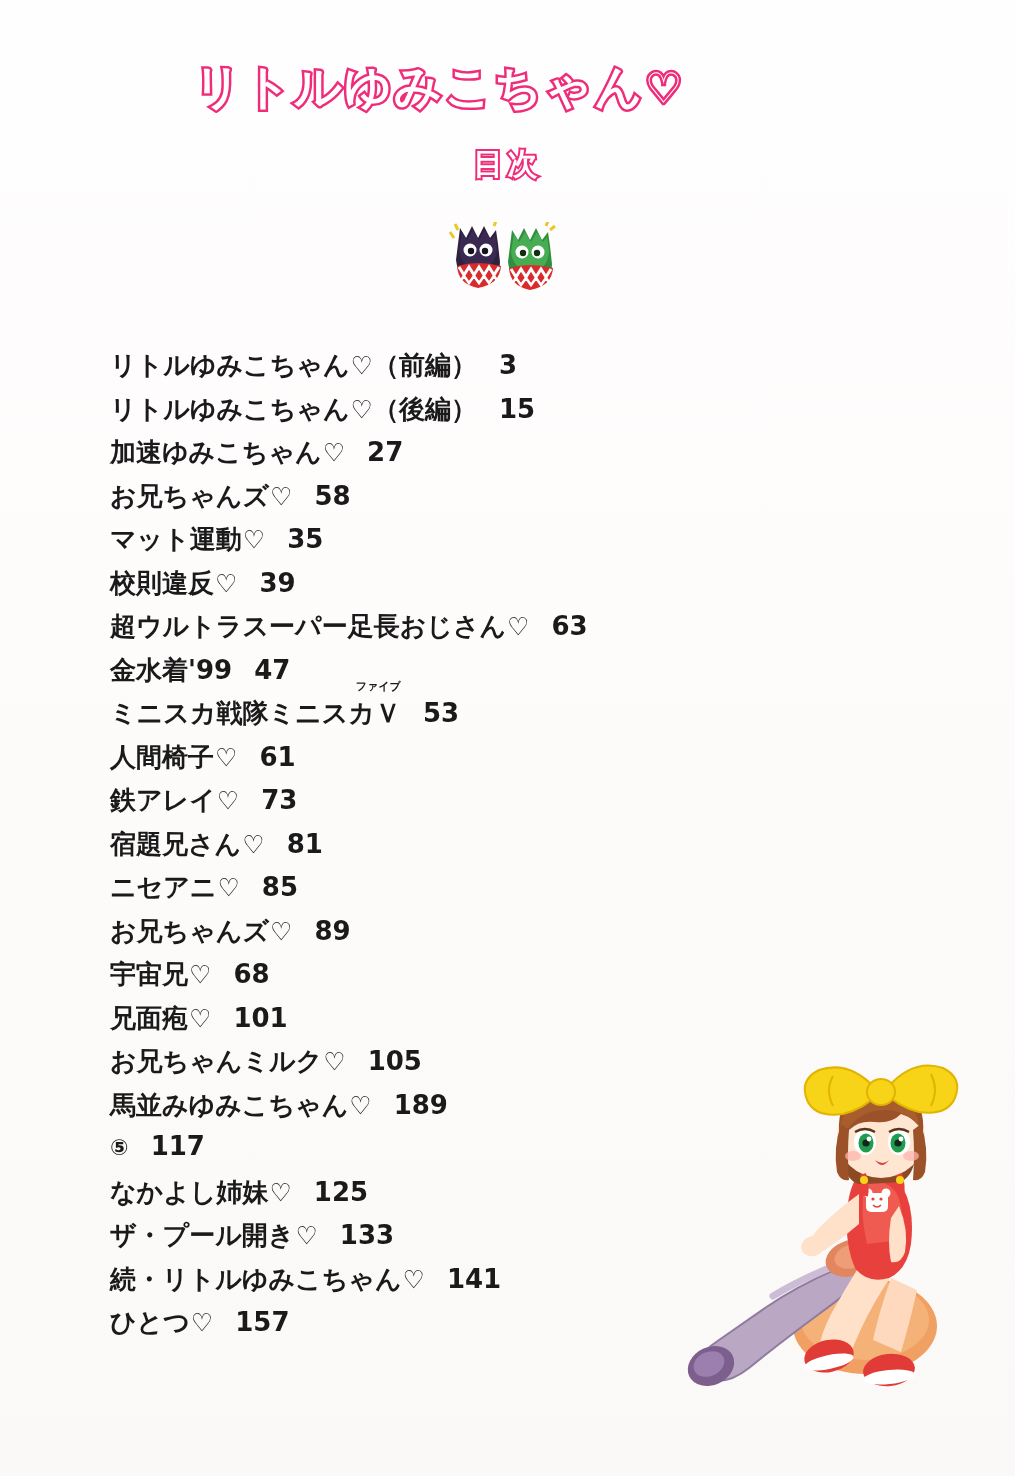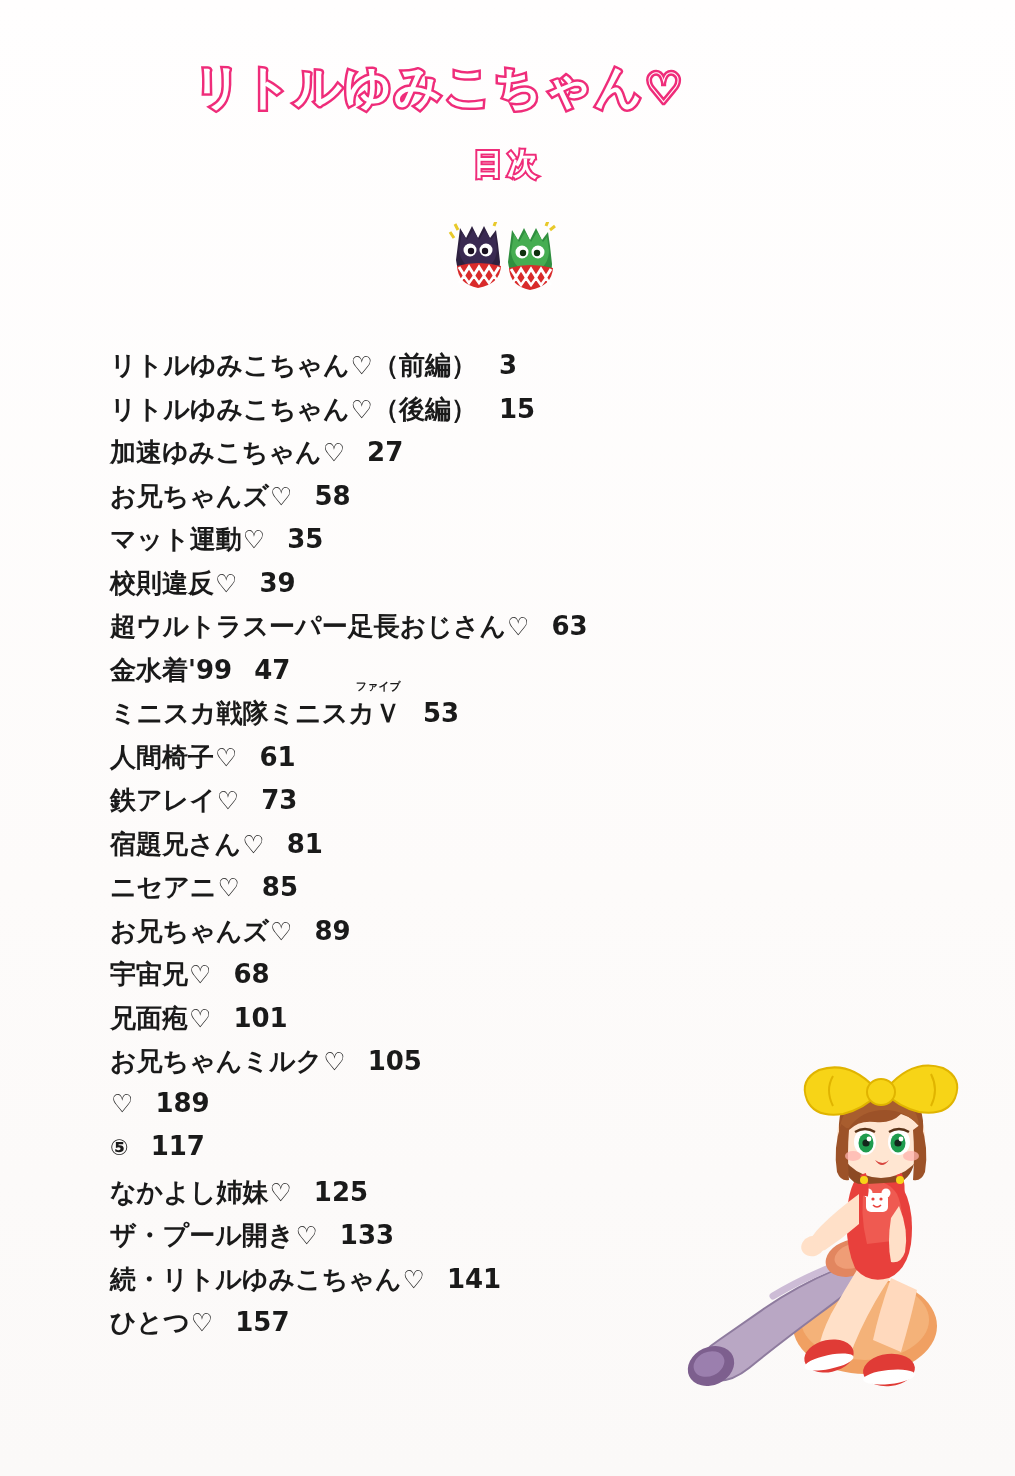--- a/index.html
+++ b/index.html
@@ -259,20 +259,21 @@
         <span class="toc-title">兄面疱</span>
         <span class="toc-heart">♡</span>
         <span class="toc-page">101</span>
       </div>
       <div class="toc-entry">
         <span class="toc-title">お兄ちゃんミルク</span>
         <span class="toc-heart">♡</span>
         <span class="toc-page">105</span>
       </div>
       <div class="toc-entry">
+        <span class="toc-title">馬並みゆみこちゃん</span>
         <span class="toc-heart">♡</span>
         <span class="toc-page">189</span>
       </div>
       <div class="toc-entry">
         <span class="circled">⑤</span>
         <span class="toc-page">117</span>
       </div>
       <div class="toc-entry">
         <span class="toc-title">なかよし姉妹</span>
         <span class="toc-heart">♡</span>

